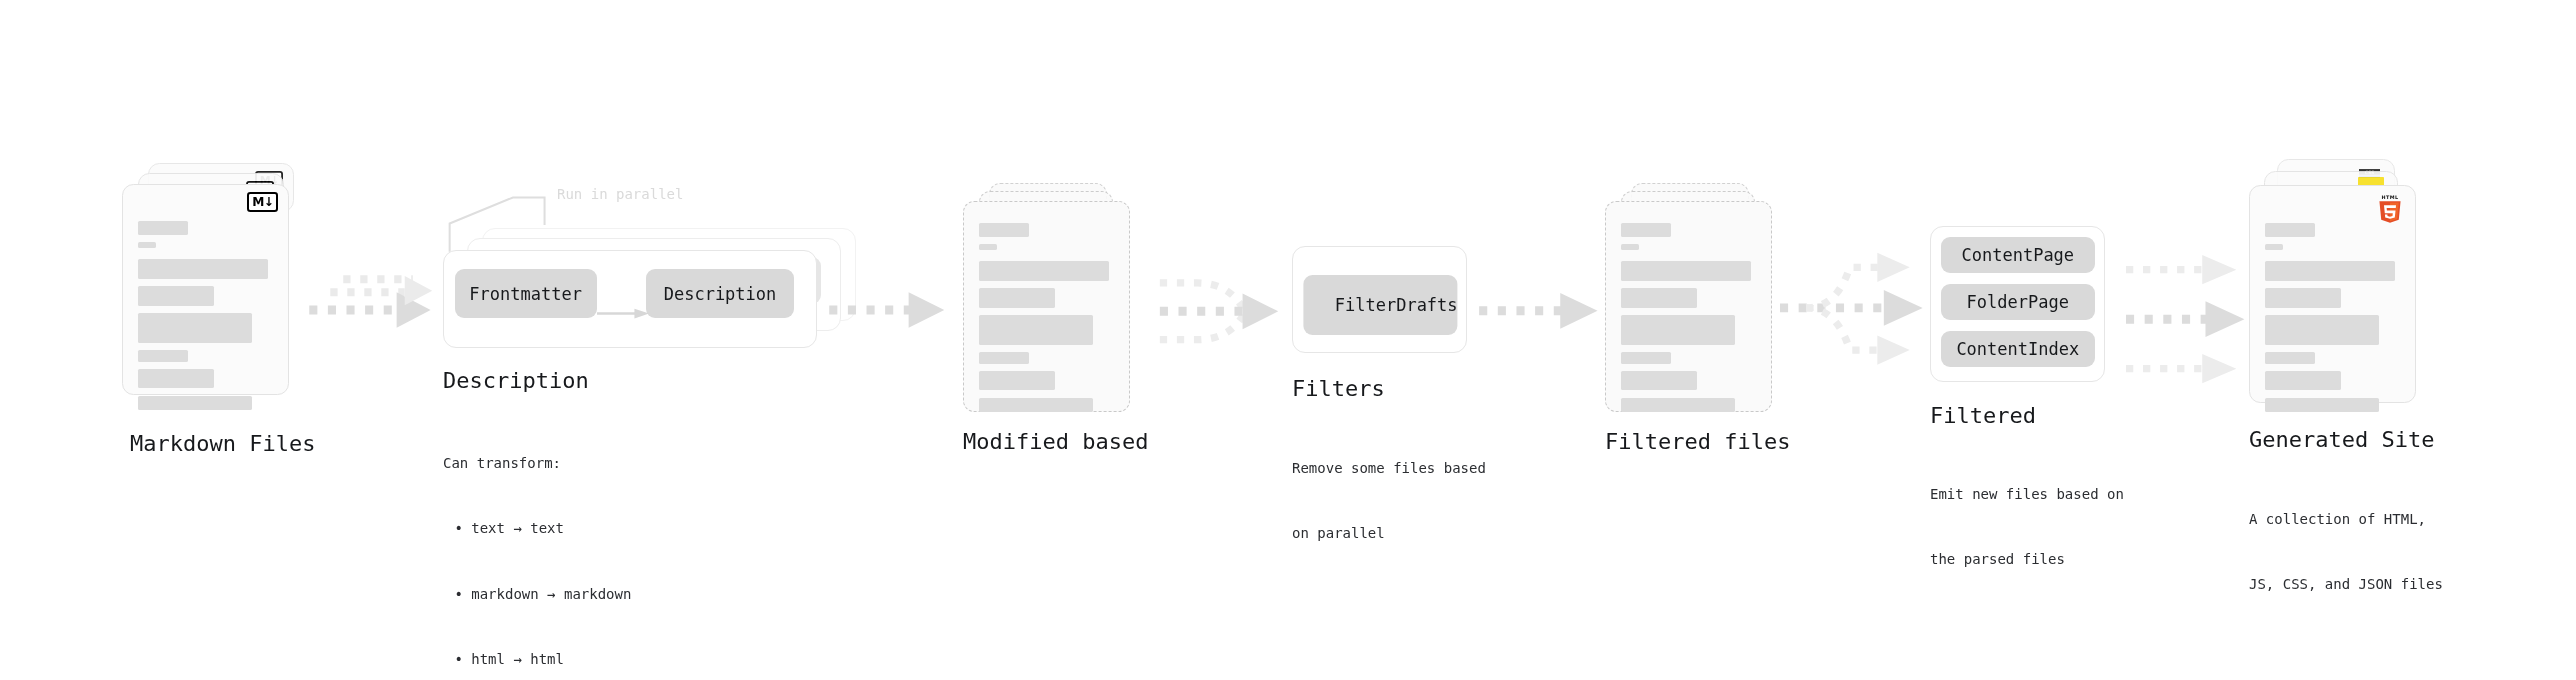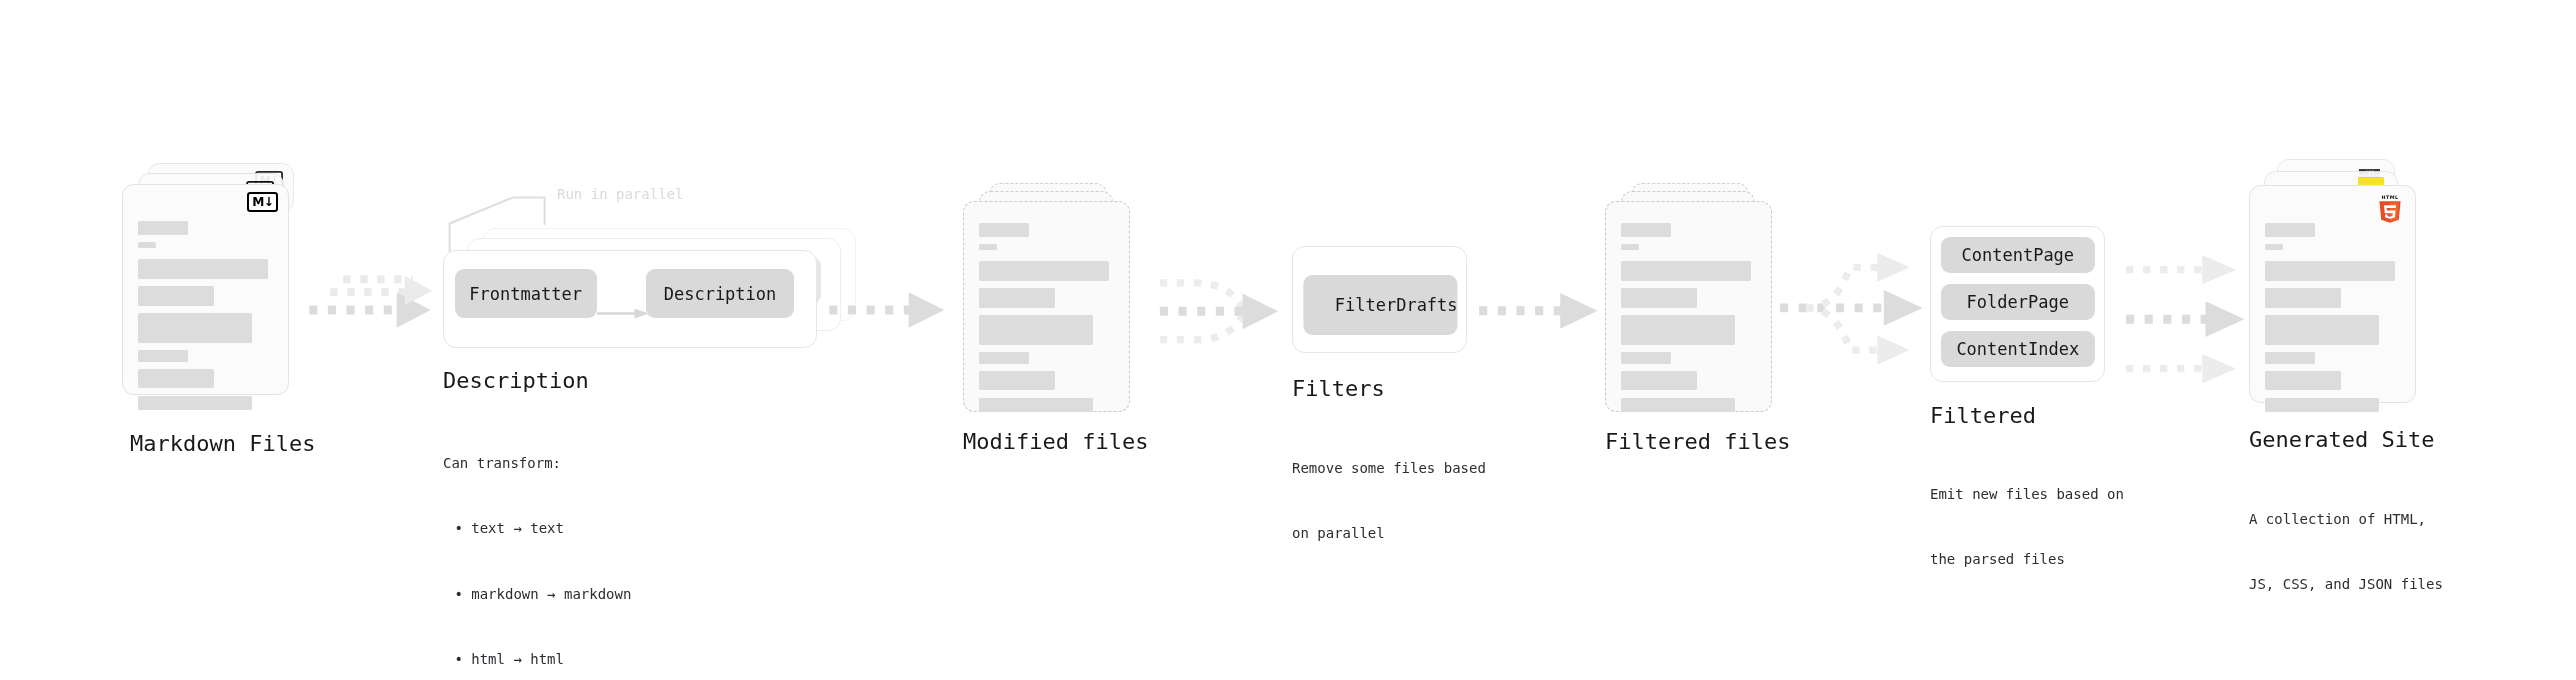--- a/index.html
+++ b/index.html
@@ -199,21 +199,21 @@
         <div class="bar" style="width:18px;height:5.7px;margin-bottom:10.6px;"></div>
         <div class="bar" style="width:130px;height:20.3px;"></div>
         <div class="bar" style="width:76px;height:19.5px;"></div>
         <div class="bar" style="width:114px;height:30px;"></div>
         <div class="bar" style="width:50px;height:11.4px;"></div>
         <div class="bar" style="width:76px;height:19.5px;"></div>
         <div class="bar" style="width:114px;height:14.6px;"></div>
       </div>
     </div>
   </div>
-  <div class="title" style="position:absolute;left:0px;top:246px;">Modified files</div>
+  <div class="title" style="position:absolute;left:0px;top:246px;">Modified based</div>
 </div>
 
 <svg style="left:1142px;top:260px;width:146px;height:114px;" viewBox="0 0 180 140" width="146" height="114">
   <g stroke="#ececec" stroke-width="9" stroke-dasharray="9 12" fill="none">
     <path d="M22,28 L68,28 Q108,28 126,62"></path>
     <path d="M22,98 L68,98 Q108,98 126,66"></path>
   </g>
   <g stroke="#dcdcdc" stroke-width="11" stroke-dasharray="10 13" fill="none">
     <line x1="22" y1="63" x2="128" y2="63"></line>
   </g>

